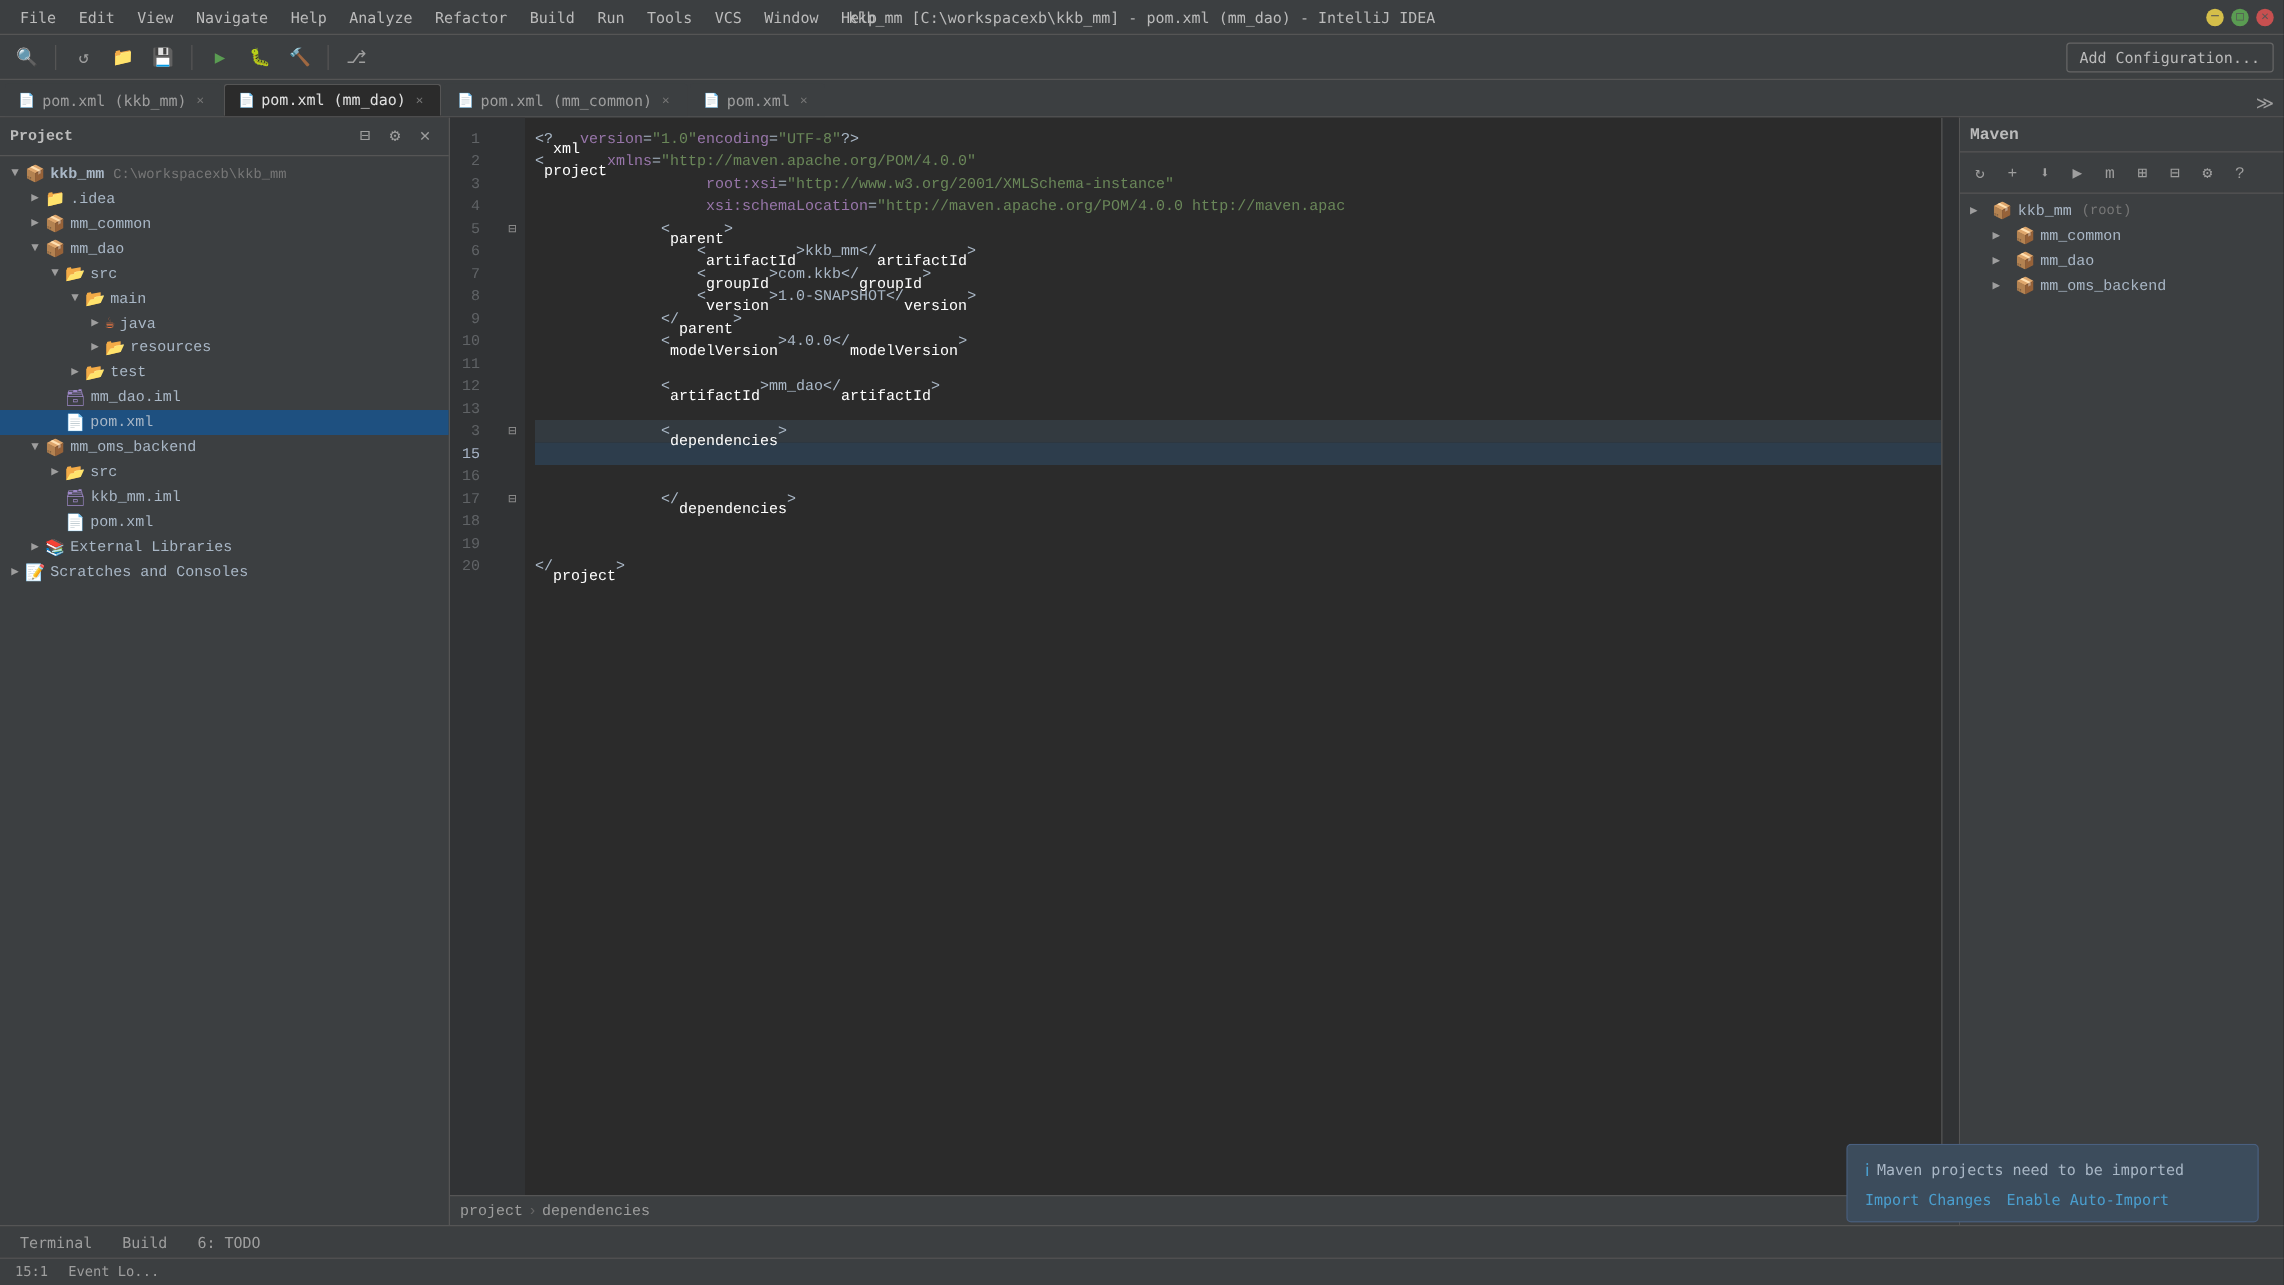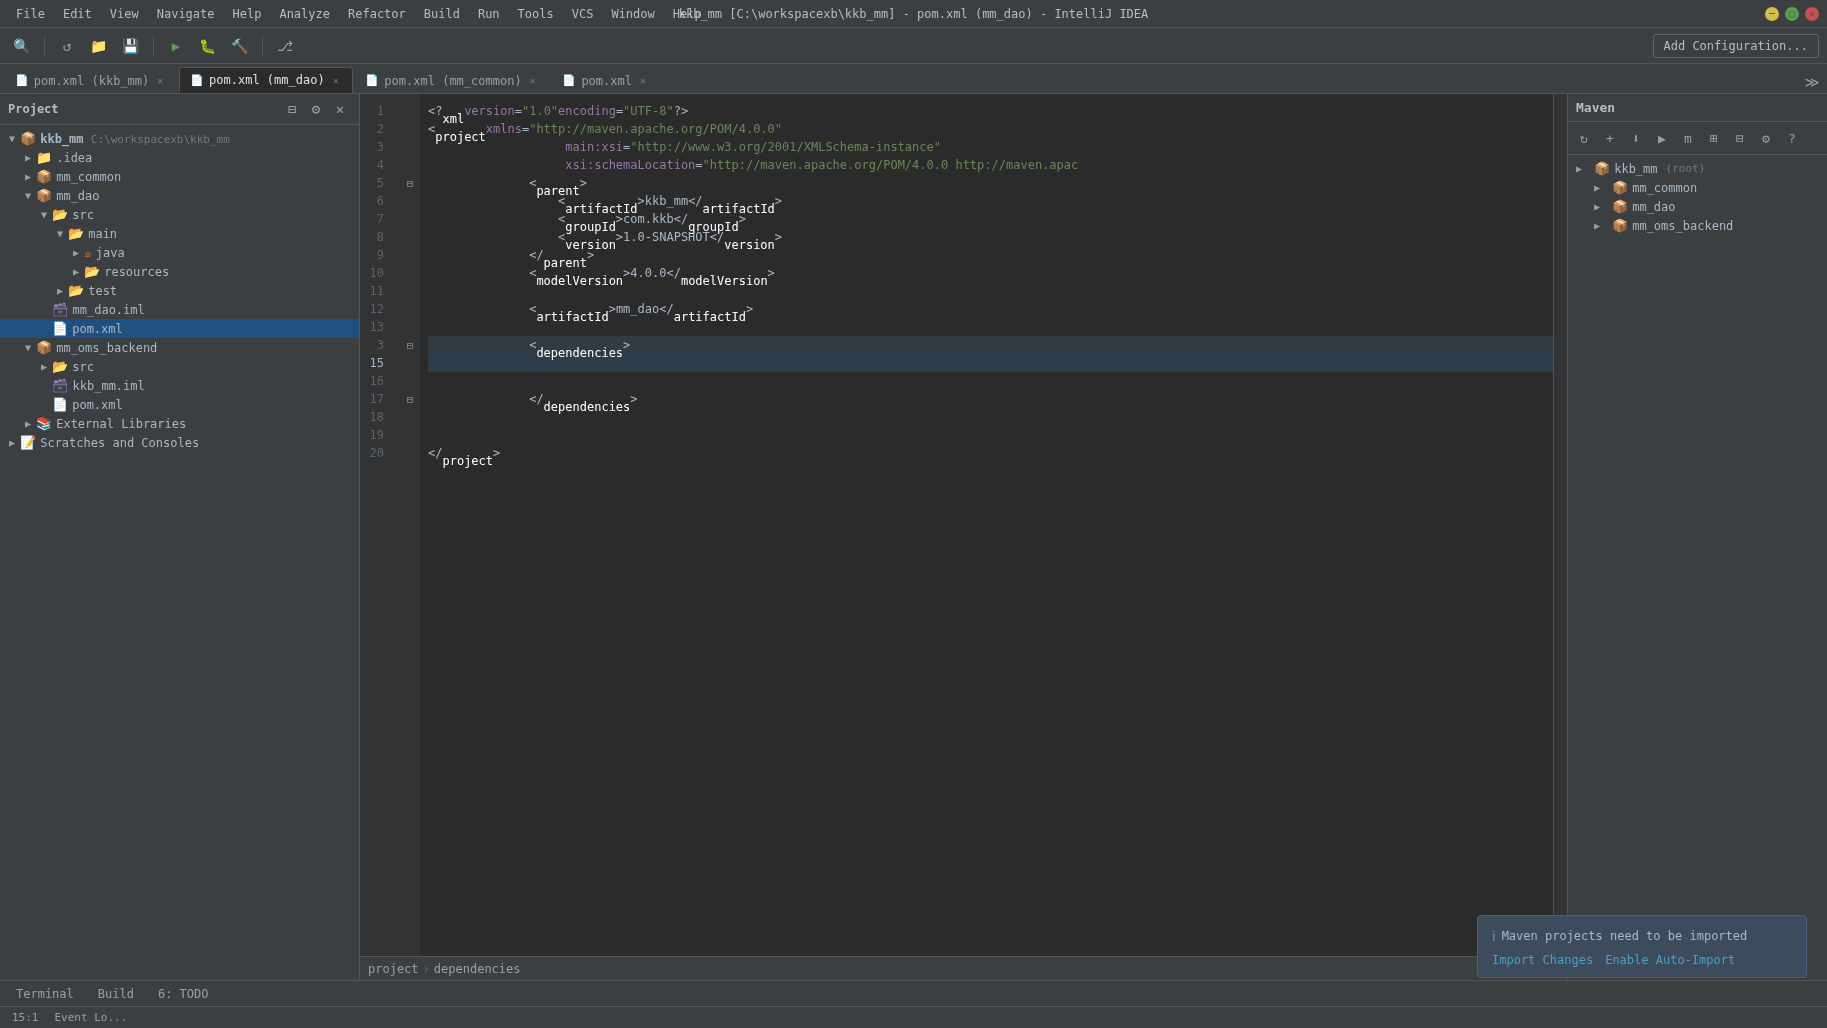--- a/index.html
+++ b/index.html
@@ -124,20 +124,21 @@
       padding: 1px 3px;
       border-radius: 2px;
     }
     .tab-xml-icon { color: #e8734a; font-size: 11px; }
 
     
     .main-area {
       display: flex;
       flex: 1;
       overflow: hidden;
+      font-family: Liberation Mono, monospace;
     }
 
     
     .sidebar {
       width: 360px;
       background: #3c3f41;
       border-right: 1px solid #555;
       display: flex;
       flex-direction: column;
       flex-shrink: 0;
@@ -644,21 +645,21 @@
       </div>
 
       <div class="code-area">
         <div class="code-line">
           <span class="c-punct">&lt;?</span><span class="c-tag">xml</span> <span class="c-attr">version</span><span class="c-punct">=</span><span class="c-val">"1.0"</span> <span class="c-attr">encoding</span><span class="c-punct">=</span><span class="c-val">"UTF-8"</span><span class="c-punct">?&gt;</span>
         </div>
         <div class="code-line">
           <span class="c-punct">&lt;</span><span class="c-tag">project</span> <span class="c-attr">xmlns</span><span class="c-punct">=</span><span class="c-val">"http://maven.apache.org/POM/4.0.0"</span>
         </div>
         <div class="code-line">
-          &nbsp;&nbsp;&nbsp;&nbsp;&nbsp;&nbsp;&nbsp;&nbsp; <span class="c-attr">main:xsi</span><span class="c-punct">=</span><span class="c-val">"http://www.w3.org/2001/XMLSchema-instance"</span>
+          &nbsp;&nbsp;&nbsp;&nbsp;&nbsp;&nbsp;&nbsp;&nbsp; <span class="c-attr">root:xsi</span><span class="c-punct">=</span><span class="c-val">"http://www.w3.org/2001/XMLSchema-instance"</span>
         </div>
         <div class="code-line">
           &nbsp;&nbsp;&nbsp;&nbsp;&nbsp;&nbsp;&nbsp;&nbsp; <span class="c-attr">xsi:schemaLocation</span><span class="c-punct">=</span><span class="c-val">"http://maven.apache.org/POM/4.0.0 http://maven.apac</span>
         </div>
         <div class="code-line">
           &nbsp;&nbsp;&nbsp;&nbsp;<span class="c-punct">&lt;</span><span class="c-tag">parent</span><span class="c-punct">&gt;</span>
         </div>
         <div class="code-line">
           &nbsp;&nbsp;&nbsp;&nbsp;&nbsp;&nbsp;&nbsp;&nbsp;<span class="c-punct">&lt;</span><span class="c-tag">artifactId</span><span class="c-punct">&gt;</span><span class="c-text">kkb_mm</span><span class="c-punct">&lt;/</span><span class="c-tag">artifactId</span><span class="c-punct">&gt;</span>
         </div>

